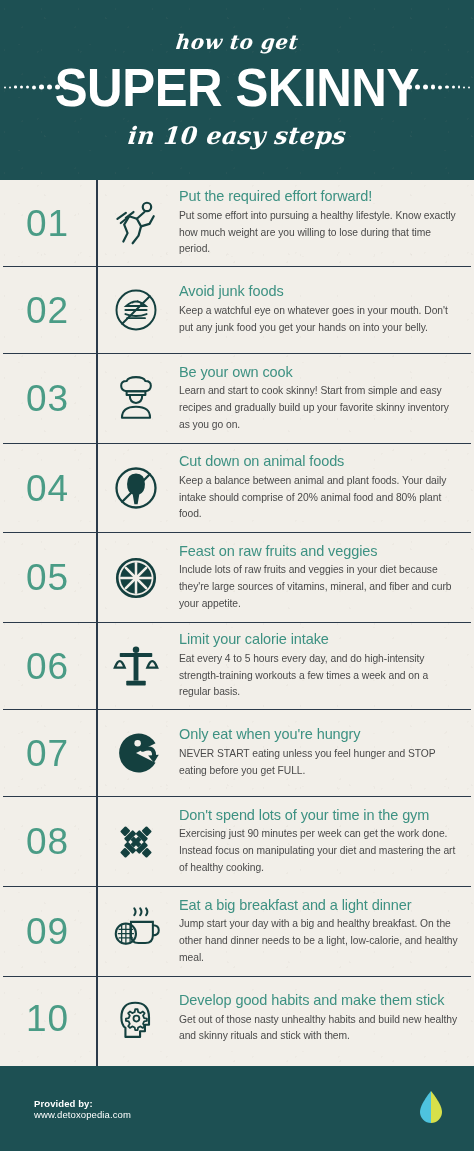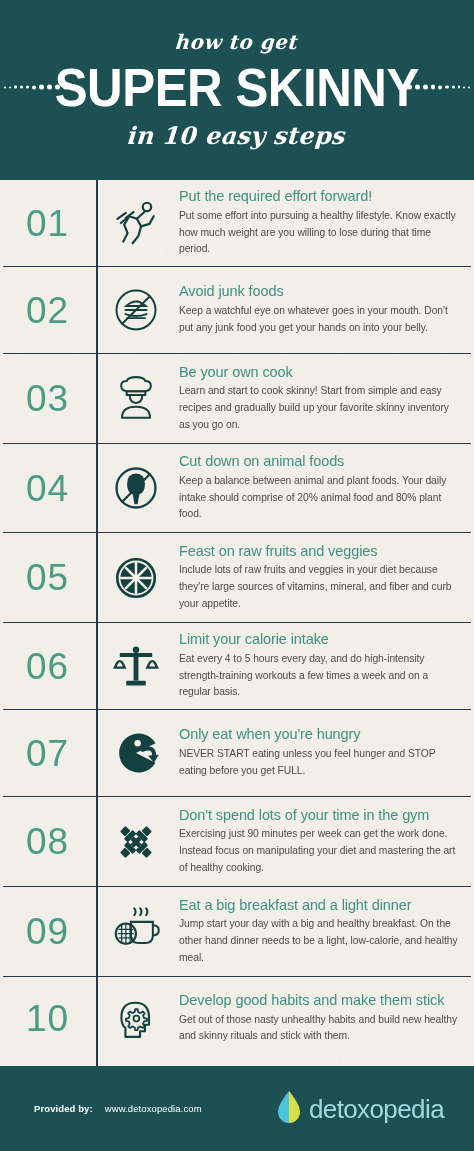--- a/index.html
+++ b/index.html
@@ -165,21 +165,21 @@
 
   
   .footer{
     flex:0 0 85px;
     background:#1d5053;
     display:flex; align-items:center;
     padding:0 30px 0 34px;
     position:relative;
     z-index:4;
   }
-  .footer-left{ display:flex; gap:12px; }
+  .footer-left{ display:flex; flex-direction:column; gap:0; }
   .provided{
     color:#ffffff;
     font-family:"Liberation Sans", sans-serif;
     font-size:9.5px;
     font-weight:700;
     letter-spacing:.1px;
   }
   .site{
     color:#ffffff;
     font-family:"Liberation Sans", sans-serif;
@@ -485,17 +485,16 @@
       <div class="provided">Provided by:</div>
       <div class="site">www.detoxopedia.com</div>
     </div>
     <div class="footer-right">
       <span>
         <svg width="26" height="33" viewBox="0 0 26 33">
           <path d="M13 1 C13 1 2 14 2 22 a11 11 0 0 0 11 11 z" fill="#4ec3de"></path>
           <path d="M13 1 C13 1 24 14 24 22 a11 11 0 0 1 -11 11 z" fill="#d7e04a"></path>
         </svg>
       </span>
-      <span class="brand">detoxopedia</span>
     </div>
   </div>
 
 </div>
 
 </body></html>

